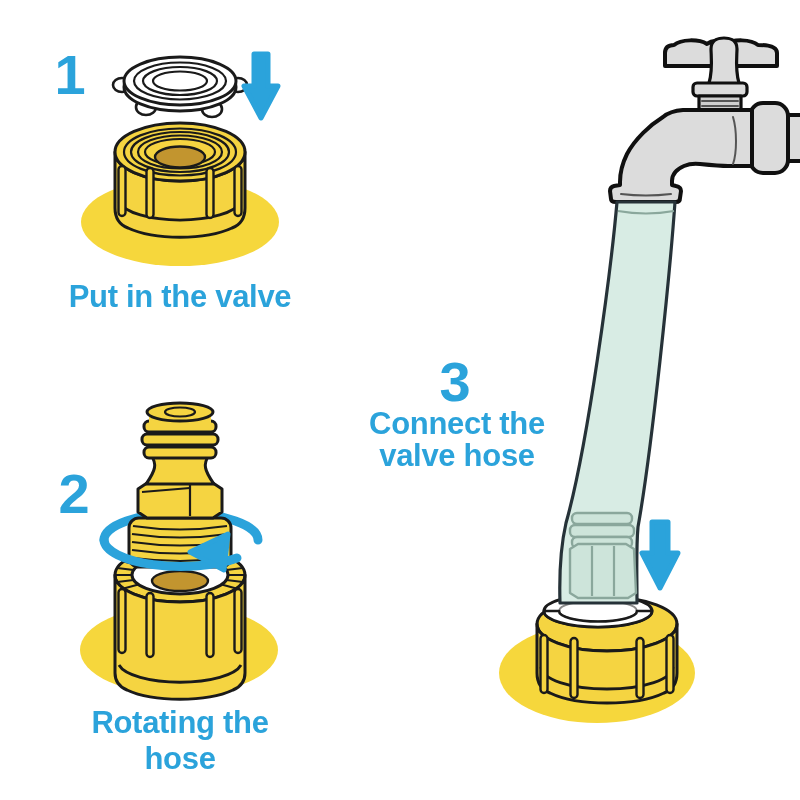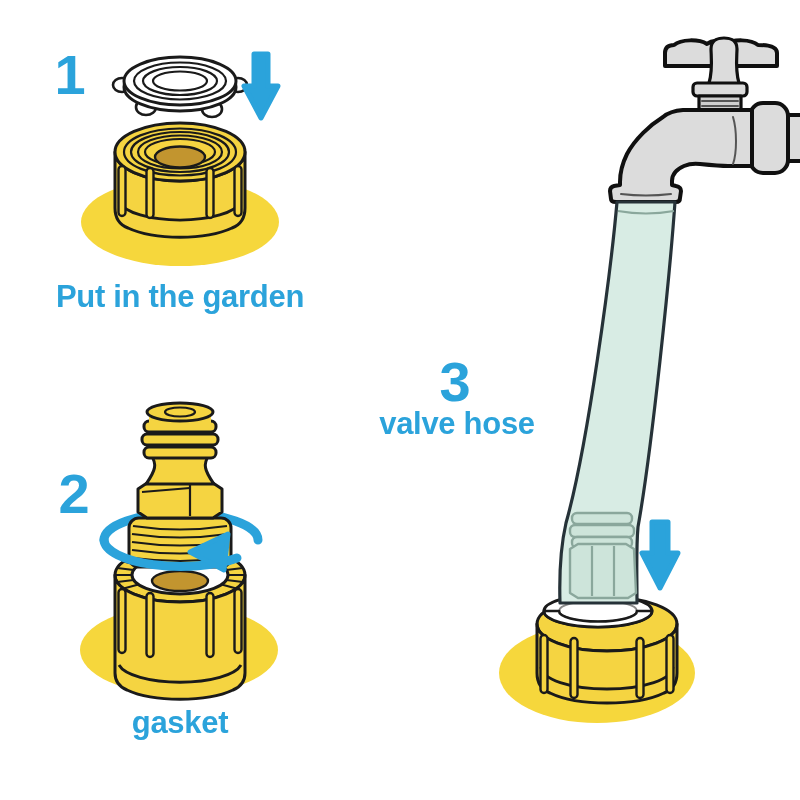--- a/index.html
+++ b/index.html
@@ -79,21 +79,21 @@
       <ellipse class="ln2" cx="150" cy="112" rx="42" ry="16.5"></ellipse>
       <ellipse class="ln2" cx="150" cy="112" rx="35" ry="13"></ellipse>
       <ellipse class="hole" cx="150" cy="117" rx="25" ry="10.5"></ellipse>
       <rect class="y2" x="88.5" y="126" width="7" height="50" rx="3.5"></rect>
       <rect class="y2" x="116.5" y="128" width="7" height="50" rx="3.5"></rect>
       <rect class="y2" x="176.5" y="128" width="7" height="50" rx="3.5"></rect>
       <rect class="y2" x="204.5" y="126" width="7" height="50" rx="3.5"></rect>
     </g>
   </svg>
 
-  <div class="caption" style="left:30px;top:279px;width:300px;">Put in the garden</div>
+  <div class="caption" style="left:30px;top:279px;width:300px;">Put in the valve</div>
 
   <div class="step-number" style="left:44px;top:466px;width:60px;">2</div>
 
   <svg class="illus" style="left:30px;top:385px" width="300" height="335" viewBox="0 0 300 335">
 
     <ellipse class="pad" cx="149" cy="265" rx="99" ry="45"></ellipse>
 
     <g>
       <path class="y3" fill-rule="evenodd" d="M85,190 a65,27 0 1 0 130,0 a65,27 0 1 0 -130,0 M102,190 a48,19 0 1 0 96,0 a48,19 0 1 0 -96,0"></path>
       <g class="tick">
@@ -142,26 +142,28 @@
       <rect class="y2" x="204.5" y="204" width="7" height="64" rx="3.5"></rect>
     </g>
 
     <g>
       <path class="barc" d="M74,155 A 77 27 0 0 0 207,173"></path>
       <polygon class="arr" points="160,167 198,149 194,185"></polygon>
     </g>
   </svg>
 
   <div class="caption" style="left:30px;top:705px;width:300px;">
-    <div>gasket</div>
+    <div>Rotating the</div>
+    <div>hose</div>
   </div>
 
   <div class="step-number" style="left:425px;top:354px;width:60px;">3</div>
 
   <div class="caption" style="left:337px;top:408px;width:240px;line-height:32px;">
+    <div>Connect the</div>
     <div>valve hose</div>
   </div>
 
   <svg class="illus" style="left:480px;top:25px" width="320" height="715" viewBox="0 0 320 715">
 
     <g>
       <rect class="g4" x="303" y="90" width="21" height="46"></rect>
       <rect class="g4" x="270" y="78" width="38" height="70" rx="13"></rect>
       <path class="g4" d="M185,41 V28 Q185,20 194,20 C201,14 219,14 227,19 C232,15 240,15 245,19 C253,14 271,14 278,20 Q297,20 297,28 V41 Z"></path>
       <path class="g3" d="M229,58 C233,45 231,30 231,24 C231,14 240,13 244,13 C248,13 257,14 257,24 C257,30 255,45 259,58 L259,60 L229,60 Z"></path>

